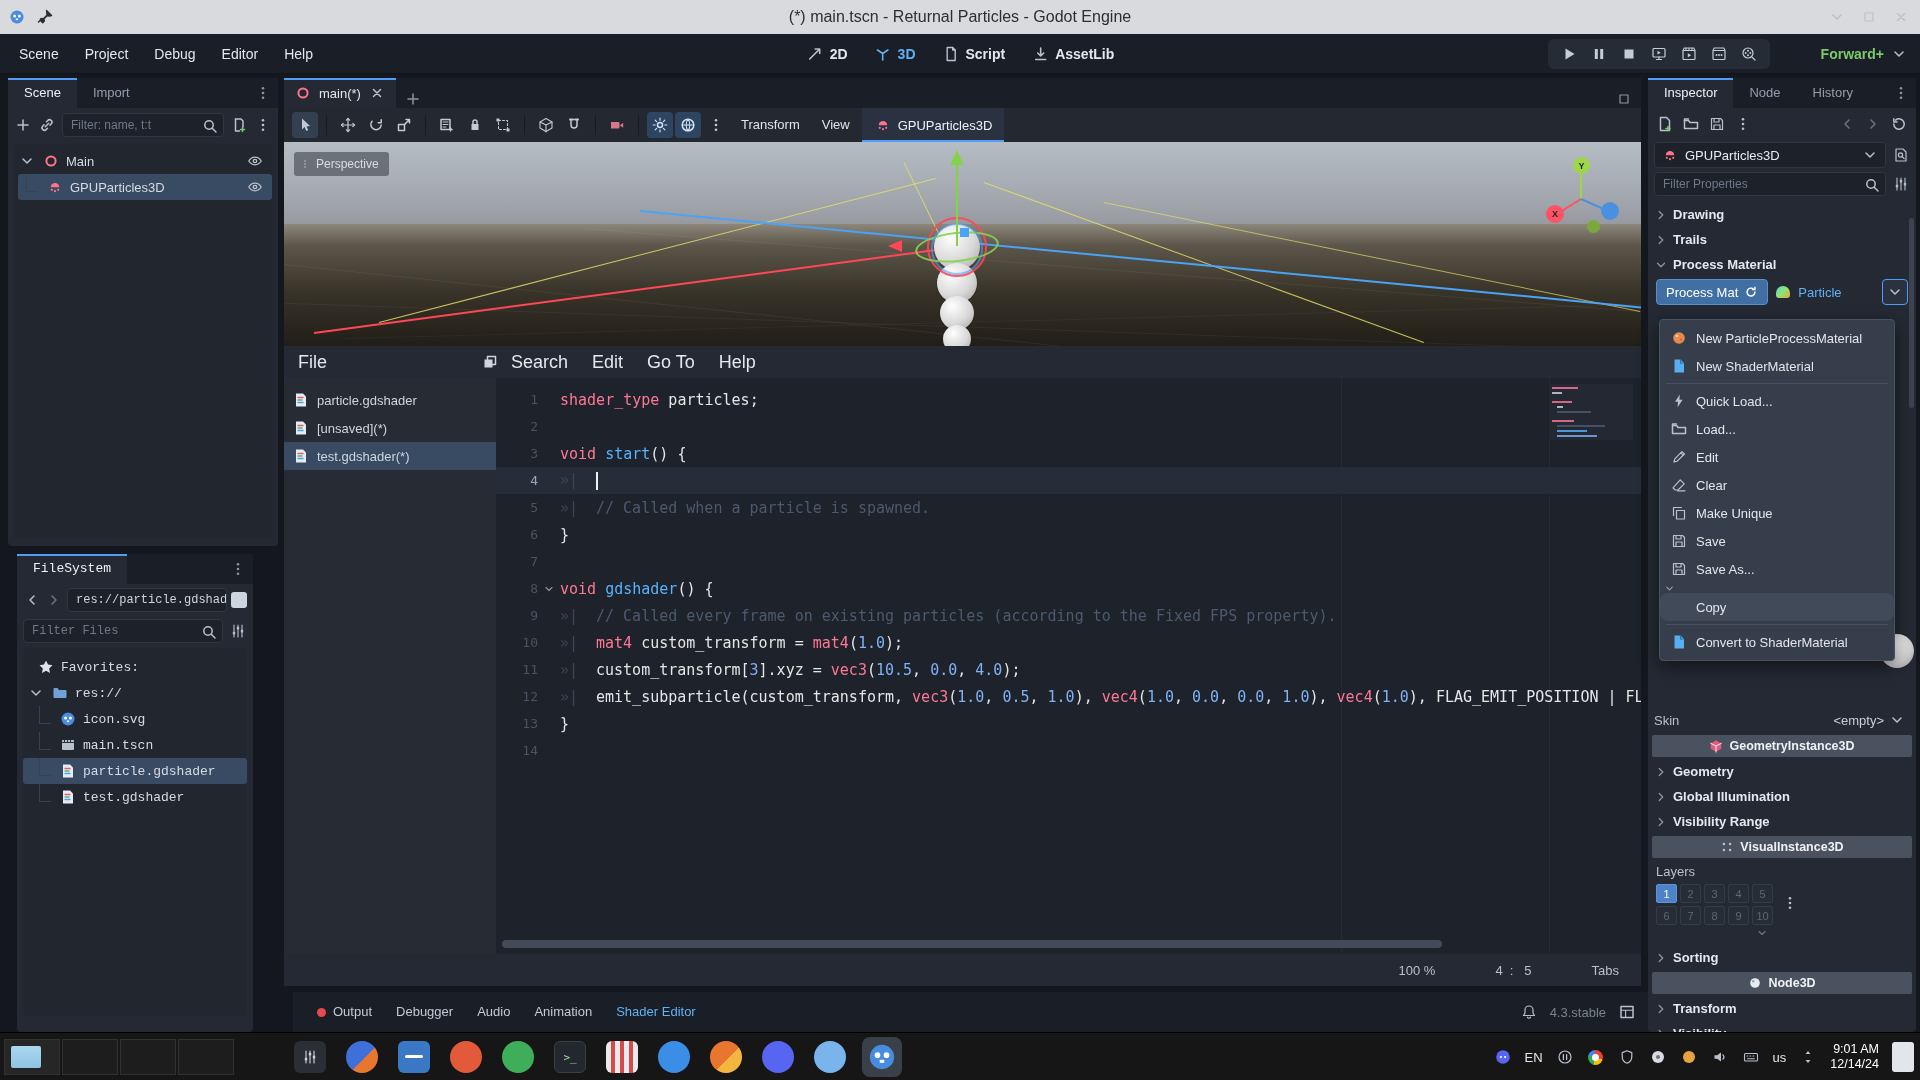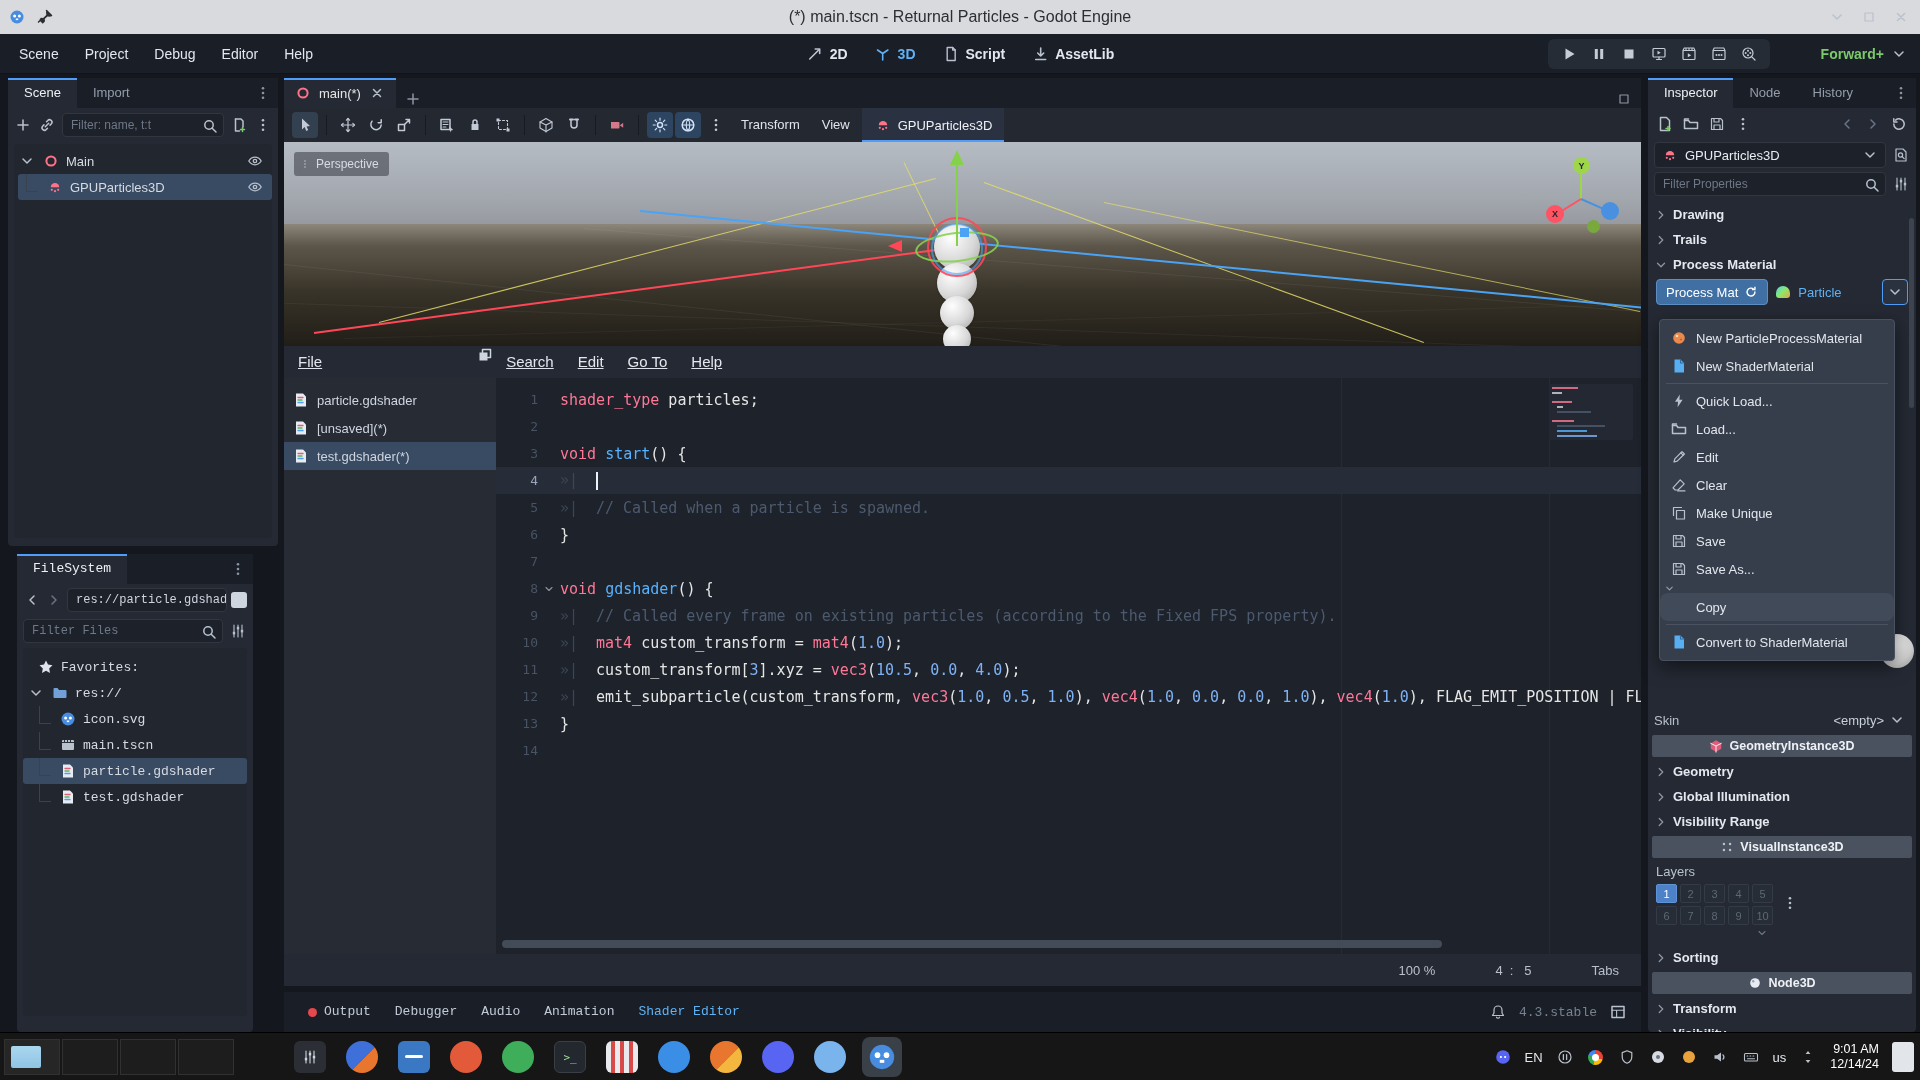--- a/index.html
+++ b/index.html
@@ -79,21 +79,21 @@
   .vline{position:absolute;height:2px;transform-origin:left center;}
   #persp{position:absolute;left:10px;top:10px;display:flex;align-items:center;gap:6px;background:rgba(72,77,84,.65);border-radius:3px;color:#d8dce2;font-size:12px;padding:3px 10px 3px 6px;}
   .sphere{position:absolute;border-radius:50%;background:radial-gradient(circle at 36% 30%, #fefefe, #d8d8d8 55%, #a5a5a3 95%);box-shadow:0 1px 2px rgba(0,0,0,.25);}
   .ring{position:absolute;border-radius:50%;}
   #axisgizmo{position:absolute;left:1255px;top:10px;width:90px;height:90px;}
   .ax-ball{position:absolute;border-radius:50%;display:flex;align-items:center;justify-content:center;font-size:9px;font-weight:bold;color:#21262c;}
   .ax-line{position:absolute;height:2px;transform-origin:left center;}
 
   
   #shader{left:0;top:268px;width:1357px;height:640px;background:var(--panel);}
-  #shader-menus{height:32px;display:flex;font-size:15px;color:#dfe4ec;text-decoration:underline;}
+  #shader-menus{height:32px;display:flex;align-items:center;font-size:18px;color:#dfe4ec;}
   #shader-menus .menu-item{line-height:32px;}
   #shader-files{position:absolute;left:0;top:32px;width:212px;height:576px;background:#262b34;padding-top:8px;}
   .sfile{height:28px;display:flex;align-items:center;gap:7px;padding:0 8px;color:#cfd5df;font-size:13px;}
   .sfile.selected{background:var(--sel);}
   #code{position:absolute;left:212px;top:32px;width:1145px;height:576px;background:var(--codebg);overflow:hidden;}
   .cguide{position:absolute;top:0;bottom:0;width:1px;background:rgba(255,255,255,.045);}
   #minimap{position:absolute;right:8px;top:6px;width:84px;height:56px;background:#232833;border-radius:2px;}
   #codelines{position:absolute;left:0;top:8px;right:0;}
   .cl{height:27px;display:flex;align-items:center;font-family:"DejaVu Sans Mono","Liberation Mono",monospace;font-size:15px;white-space:pre;}
   .cl.cur{background:var(--lineh);}
@@ -101,21 +101,21 @@
   .cl.cur .gut{color:#9aa6b8;}
   .foldcol{width:22px;display:flex;align-items:center;justify-content:center;color:#8d95a2;flex:0 0 auto;}
   .tok-kw{color:var(--kw);} .tok-fn{color:var(--fn);} .tok-nm{color:var(--num);}
   .tok-cm{color:var(--com);} .tok-tx{color:#e5e5e5;}
   .tabmark{display:inline-block;width:36px;color:#3d4654;}
   .caret{display:inline-block;width:2px;height:18px;background:#eef2f7;vertical-align:middle;}
   #hscroll{position:absolute;left:6px;bottom:6px;width:940px;height:8px;background:#434b58;border-radius:4px;}
   #shader-status{position:absolute;left:0;top:608px;width:1357px;height:32px;display:flex;align-items:center;justify-content:flex-end;gap:60px;color:#b9c0cc;font-size:13px;padding-right:22px;background:var(--panel);}
 
   
-  #bottom-bar{left:0;top:914px;width:1357px;height:40px;background:var(--bar);display:flex;align-items:center;padding:0 14px;gap:6px;font-size:13px;font-family:Liberation Mono, monospace;}
+  #bottom-bar{left:9px;top:914px;width:1357px;height:40px;background:var(--bar);display:flex;align-items:center;padding:0 14px;gap:6px;font-size:13px;}
   .btab{display:flex;align-items:center;gap:7px;padding:0 10px;line-height:40px;color:#c3cad6;}
   .btab.active{color:var(--bluetx);}
   .reddot{width:9px;height:9px;border-radius:50%;background:#e5484d;}
   #bb-right{margin-left:auto;display:flex;align-items:center;gap:12px;color:#79828f;}
 
   
   #inspector{left:1648px;top:78px;width:268px;height:954px;border-radius:4px;background:var(--panel);}
   #insp-toolbar{height:32px;display:flex;align-items:center;gap:8px;padding:0 8px;}
   #insp-node{margin:2px 6px;display:flex;align-items:center;gap:6px;}
   .nodesel{flex:1;height:26px;background:var(--input);border:1px solid var(--bord);border-radius:4px;display:flex;align-items:center;gap:6px;padding:0 6px;color:#e8ecf2;font-size:13px;}

